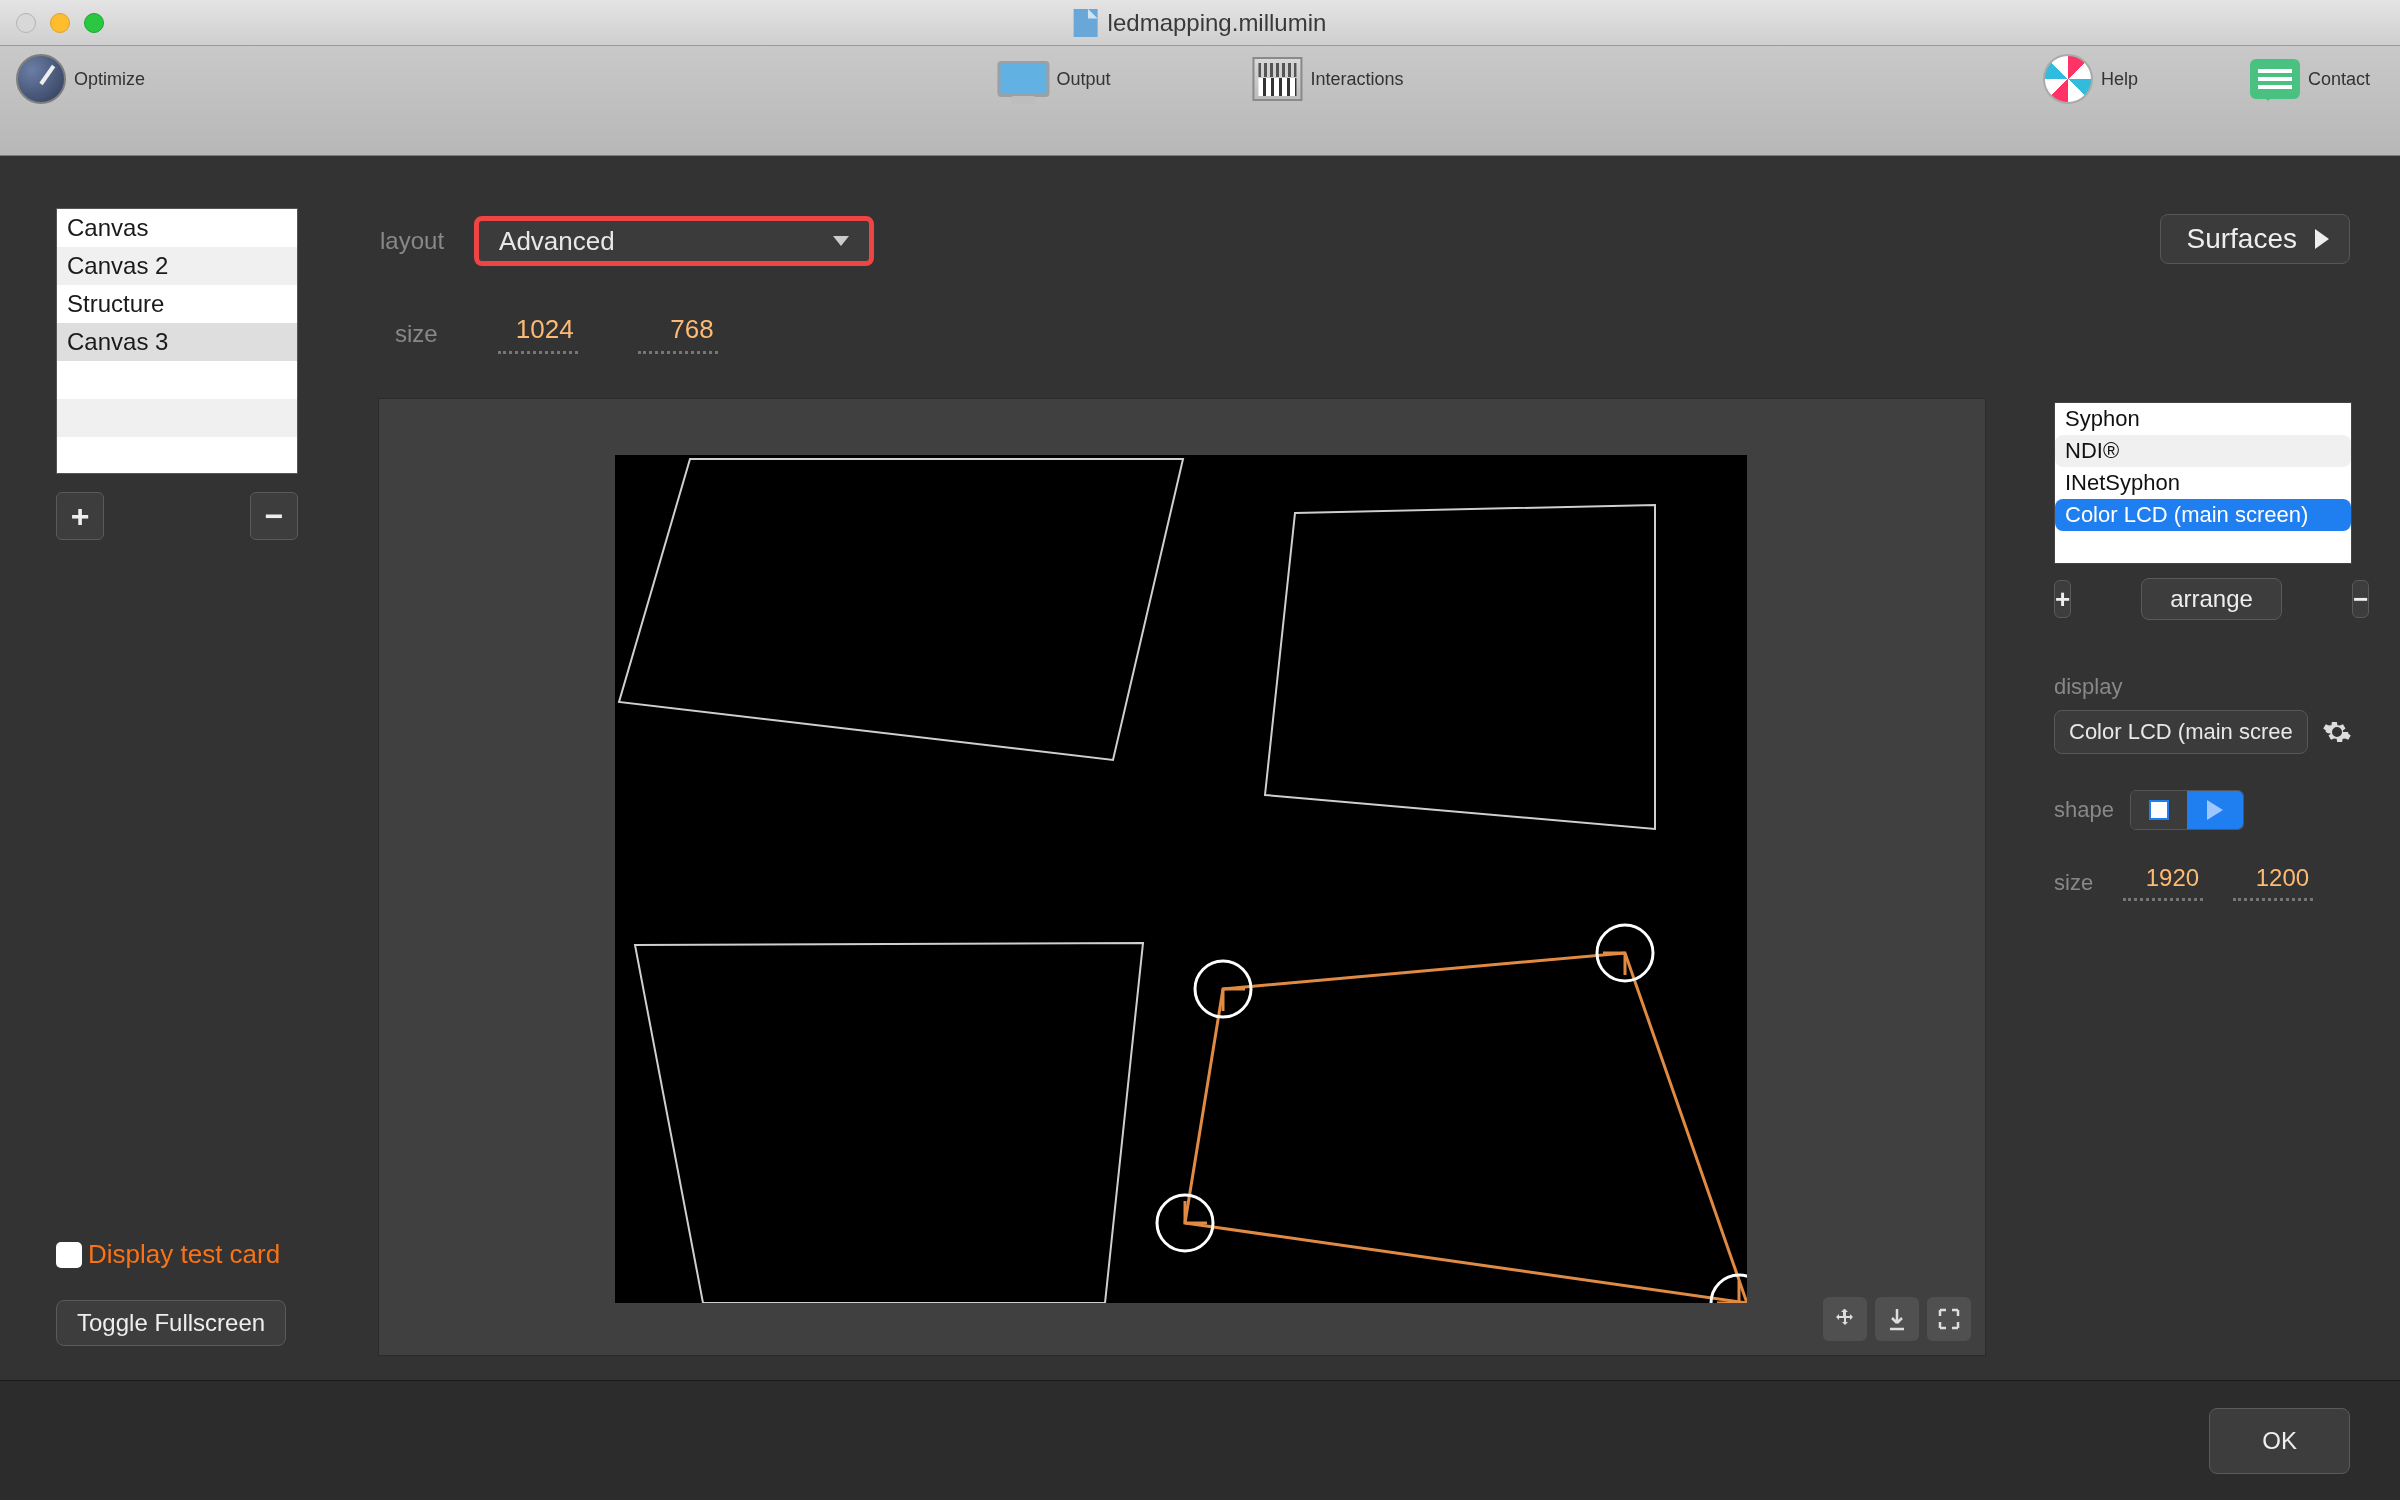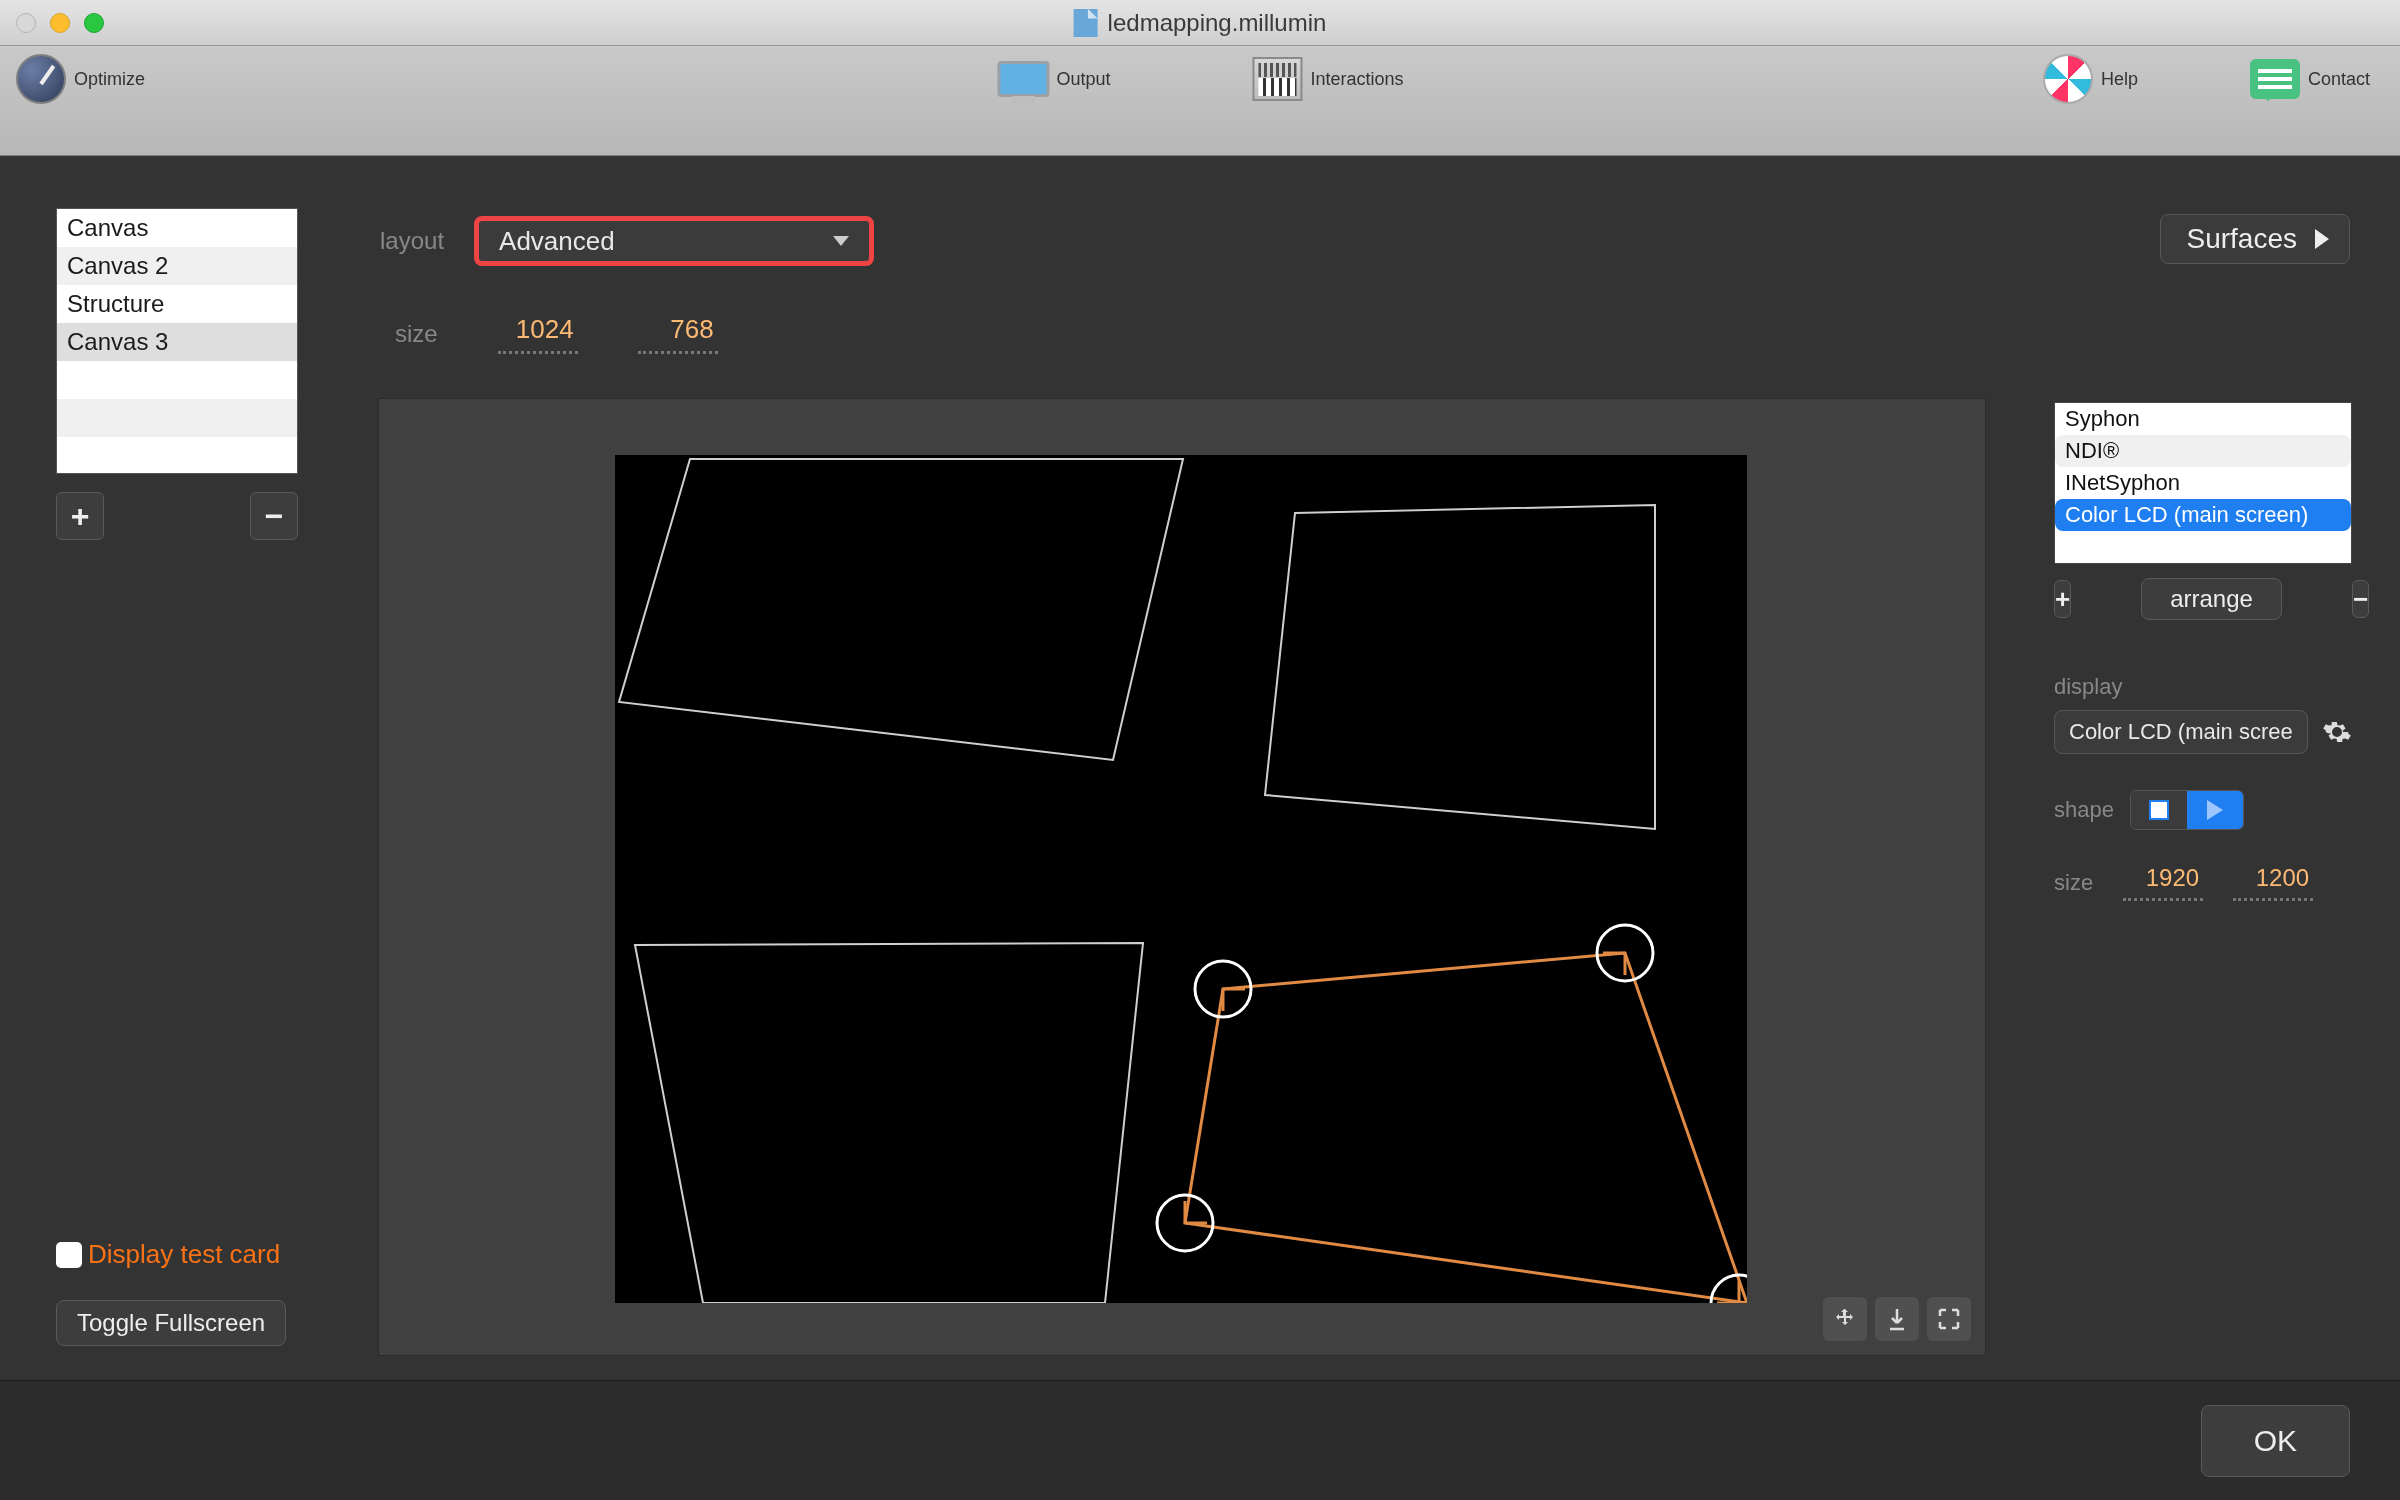--- a/index.html
+++ b/index.html
@@ -101,21 +101,21 @@
   .shape-row{display:flex;align-items:center;gap:16px;margin-top:36px;}
   .seg{display:flex;border-radius:6px;overflow:hidden;border:1px solid #555;}
   .seg .opt{width:56px;height:38px;display:flex;align-items:center;justify-content:center;}
   .seg .opt.active{background:#1f7ef0;}
   .seg .opt.inactive{background:#3b3b3b;}
   .shape-square{width:20px;height:20px;background:#1f7ef0;}
   .seg .opt.inactive .shape-square{background:#fff;border:2px solid #1f7ef0;}
   .shape-play{width:0;height:0;border-top:10px solid transparent;border-bottom:10px solid transparent;border-left:16px solid #9fc7ff;}
   .size2-row{display:flex;align-items:center;gap:30px;margin-top:34px;}
 
-  .ok-btn{background:#3d3d3d;border:1px solid #5a5a5a;color:#eee;font-size:30px;padding:18px 52px;border-radius:8px;cursor:pointer;}
+  .ok-btn{background:#3d3d3d;border:1px solid #5a5a5a;color:#eee;font-size:24px;padding:18px 52px;border-radius:8px;cursor:pointer;}
 </style>
 </head>
 <body>
 
 <div class="titlebar">
   <div class="traffic-lights">
     <div class="tl tl-close"></div>
     <div class="tl tl-min"></div>
     <div class="tl tl-max"></div>
   </div>

